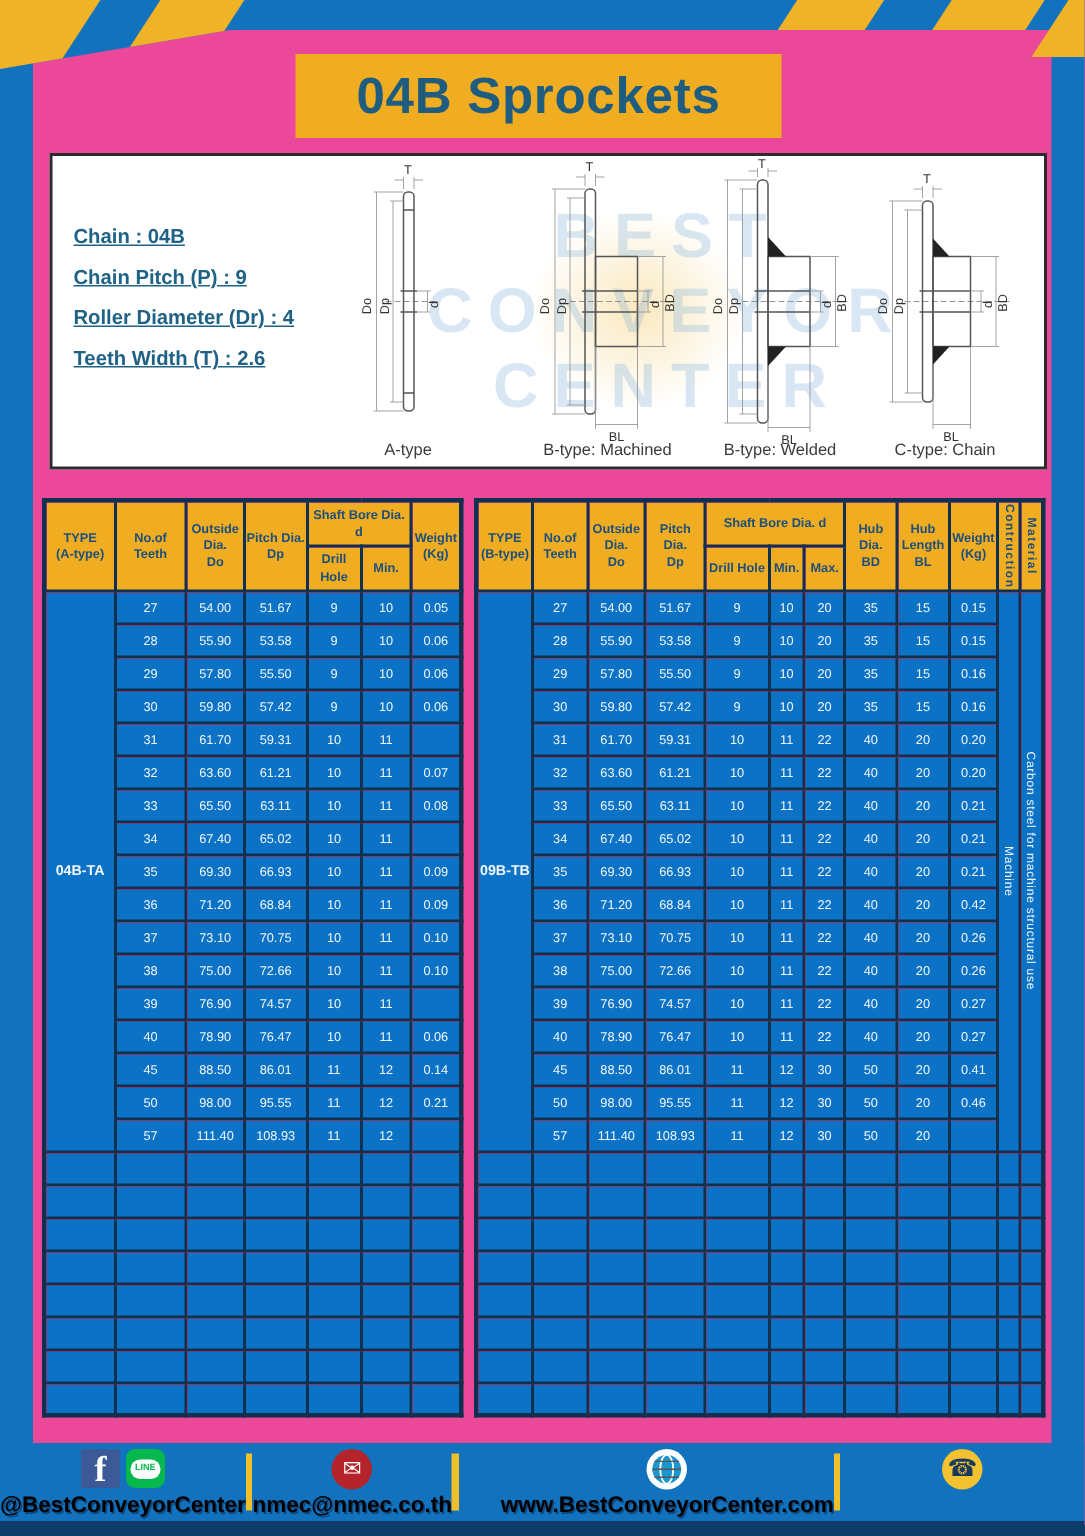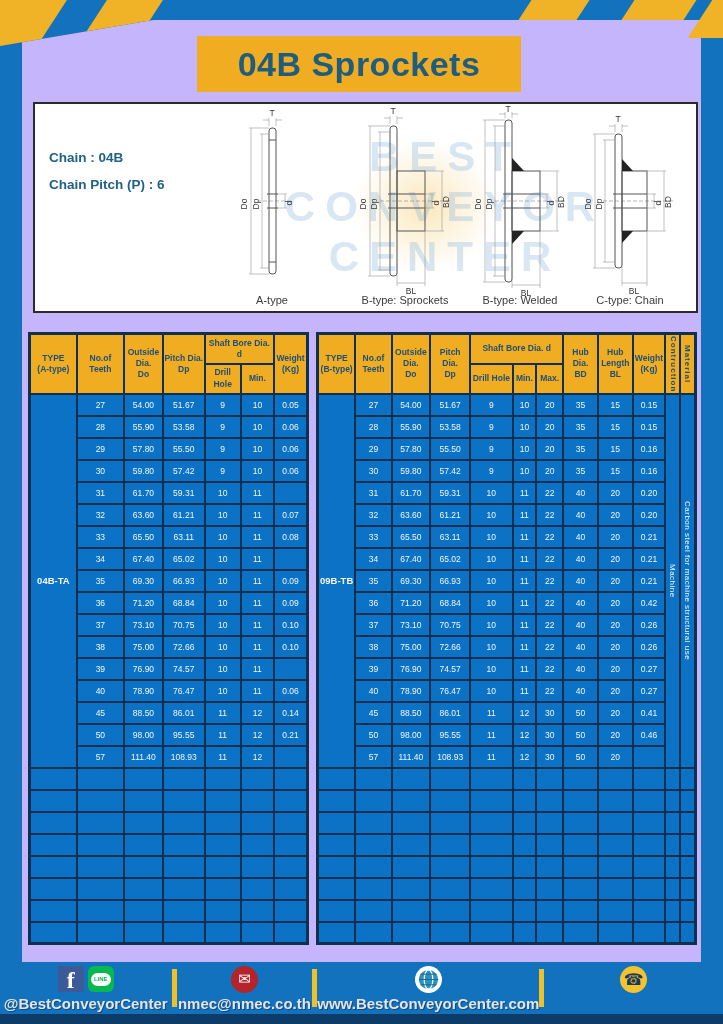--- a/index.html
+++ b/index.html
@@ -6,36 +6,36 @@
   body{width:723px;height:1024px;position:relative;overflow:hidden;
        background:#1272BD;font-family:"Liberation Sans",sans-serif;}
 
   
   .stripe{position:absolute;background:#F0B327;transform:skewX(-33deg);z-index:3;}
   .corner-left{position:absolute;top:0;left:0;width:168px;height:46px;z-index:3;
       background:#1272BD;clip-path:polygon(0 0,100% 0,100% 38%,0 100%);overflow:hidden;}
   .corner-left .stripe{position:absolute;top:0;height:46px;transform:skewX(-33deg);}
 
   
-  .page{position:absolute;left:22px;top:20px;width:679px;height:942px;background:#c4b5fd;z-index:2;}
+  .page{position:absolute;left:22px;top:20px;width:679px;height:942px;background:#ec4899;z-index:2;}
 
   .title-banner{position:absolute;left:175px;top:16px;width:324px;height:56px;
       background:#F0AD21;display:flex;align-items:center;justify-content:center;}
   .title-banner span{font-size:34px;font-weight:bold;color:#1E5C80;letter-spacing:.5px;}
 
   
   .diagram{position:absolute;left:11px;top:82px;width:661px;height:207px;
       border:2px solid #2b2b2b;background:#fff;overflow:hidden;}
   .wm-blob{position:absolute;left:290px;top:10px;width:200px;height:185px;
       background:radial-gradient(closest-side,rgba(240,180,40,.30),rgba(240,180,40,0) 72%);}
   .watermark{position:absolute;left:130px;top:28px;width:560px;text-align:center;
       font-weight:bold;font-size:42px;line-height:50px;letter-spacing:10px;
       color:rgba(125,175,215,.30);z-index:0;}
   .specs{position:absolute;left:14px;top:40px;z-index:1;}
-  .specs div{font-size:13.5px;font-weight:bold;color:#1F6286;line-height:27px;white-space:nowrap;}
+  .specs div{font-size:13.5px;font-weight:bold;color:#1F6286;line-height:27px;white-space:nowrap;text-decoration:underline;}
   .fig{position:absolute;top:2px;width:110px;height:200px;z-index:1;}
   .fig svg{width:110px;height:200px;}
   .fig .cap{position:absolute;left:0;right:0;bottom:0;text-align:center;
       font-size:11px;color:#3a3a3a;white-space:nowrap;}
   .fig text{font-size:8.5px;fill:#333;font-family:"Liberation Sans",sans-serif;}
 
   
   table{position:absolute;border-collapse:collapse;table-layout:fixed;
       border:3px solid #10304F;}
   #table-a{left:6px;top:312px;width:281px;}
@@ -50,21 +50,21 @@
   td.type-cell{font-size:9.5px;font-weight:bold;}
   .vert{writing-mode:vertical-rl;text-orientation:mixed;letter-spacing:1px;}
   td.vert{font-size:8px;letter-spacing:.5px;}
   th.vert{font-size:8px;}
 
   
   .footer{position:absolute;left:0;top:962px;width:723px;height:52px;background:#1272BD;
       display:flex;align-items:stretch;z-index:2;}
   .f-sec{display:flex;flex-direction:column;align-items:center;justify-content:flex-start;
       padding-top:3px;}
-  .f-sec .label{font-size:15px;font-weight:bold;color:#e5e5e5;margin-top:2px;
+  .f-sec .label{font-size:15px;font-weight:bold;color:#000000;margin-top:2px;
       text-shadow:1px 1px 0 rgba(10,40,80,.55);white-space:nowrap;}
   .f-div{width:5px;height:38px;background:#F0C02A;align-self:center;}
   .icon-row{display:flex;gap:4px;align-items:center;height:28px;}
   .fb-icon{width:26px;height:26px;background:#3D5A98;color:#fff;display:flex;
       align-items:flex-end;justify-content:center;font-family:"Liberation Serif",serif;
       font-weight:bold;font-size:24px;line-height:24px;overflow:hidden;}
   .line-icon{width:26px;height:26px;background:#06B84E;border-radius:6px;display:flex;
       align-items:center;justify-content:center;}
   .line-icon .bub{width:20px;height:13px;background:#fff;border-radius:7px;display:flex;
       align-items:center;justify-content:center;font-size:6px;font-weight:bold;color:#06B84E;}
@@ -101,21 +101,23 @@
   <div class="diagram">
     <div class="wm-blob"></div>
     <div class="watermark">
       <div>BEST</div>
       <div>CONVEYOR</div>
       <div>CENTER</div>
     </div>
 
     <div class="specs">
       <div>Chain : 04B</div>
-      <div>Chain Pitch (P) : 6</div>
+      <div>Chain Pitch (P) : 9</div>
+      <div>Roller Diameter (Dr) : 4</div>
+      <div>Teeth Width (T) : 2.6</div>
     </div>
 
     <div class="fig" style="left:182px;">
       <svg viewBox="0 0 110 200">
         <line class="cl" x1="40" y1="95" x2="74" y2="95"></line>
         <rect class="draw" x="52" y="22" width="7" height="146" rx="3"></rect>
         <line x1="52" y1="34" x2="59" y2="34"></line>
           <line x1="52" y1="156" x2="59" y2="156"></line>
         <line x1="50" y1="88" x2="61" y2="88"></line>
           <line x1="50" y1="102" x2="61" y2="102"></line>
@@ -166,21 +168,21 @@
         <line class="ext" x1="47" y1="125" x2="47" y2="180"></line>
           <line class="ext" x1="75" y1="125" x2="75" y2="180"></line>
         <line class="ext" x1="47" y1="177" x2="75" y2="177"></line>
         <text x="43" y="8" text-anchor="middle">T</text>
         <text x="16" y="98" transform="rotate(-90 16 98)" text-anchor="middle">Do</text>
         <text x="27" y="98" transform="rotate(-90 27 98)" text-anchor="middle">Dp</text>
         <text x="89" y="97" transform="rotate(-90 89 97)" text-anchor="middle">d</text>
         <text x="99" y="96" transform="rotate(-90 99 96)" text-anchor="middle">BD</text>
         <text x="61" y="188" text-anchor="middle">BL</text>
       </svg>
-      <div class="cap">B-type: Sprockets</div>
+      <div class="cap">B-type: Machined</div>
     </div>
 
     <div class="fig" style="left:430px;">
       <svg viewBox="0 0 110 200">
         <line class="cl" x1="30" y1="95" x2="100" y2="95"></line>
         <rect class="draw" x="40" y="14" width="7" height="162" rx="3"></rect>
         <rect class="draw" x="47" y="65" width="28" height="60"></rect>
         <polygon class="weld" points="47,65 47,52 59,65"></polygon>
         <polygon class="weld" points="47,125 47,138 59,125"></polygon>
         <line x1="38" y1="88" x2="75" y2="88"></line>
@@ -856,21 +858,21 @@
     <div class="label">@BestConveyorCenter</div>
   </div>
   <div class="f-div"></div>
   <div class="f-sec" style="width:19%;">
     <div class="icon-row">
       <div class="mail-icon">✉</div>
     </div>
     <div class="label">nmec@nmec.co.th</div>
   </div>
   <div class="f-div"></div>
-  <div class="f-sec" style="width:31%;">
+  <div class="f-sec" style="width:31%;padding-left:28px;">
     <div class="icon-row">
       <div class="globe-icon">
         <svg width="23" height="23" viewBox="0 0 24 24">
           <circle cx="12" cy="12" r="10" fill="#1B96CF"></circle>
           <ellipse cx="12" cy="12" rx="4.5" ry="10" fill="none" stroke="#fff" stroke-width="1.3"></ellipse>
           <line x1="2" y1="12" x2="22" y2="12" stroke="#fff" stroke-width="1.3"></line>
           <line x1="3.5" y1="6.5" x2="20.5" y2="6.5" stroke="#fff" stroke-width="1.3"></line>
           <line x1="3.5" y1="17.5" x2="20.5" y2="17.5" stroke="#fff" stroke-width="1.3"></line>
         </svg>
       </div>

